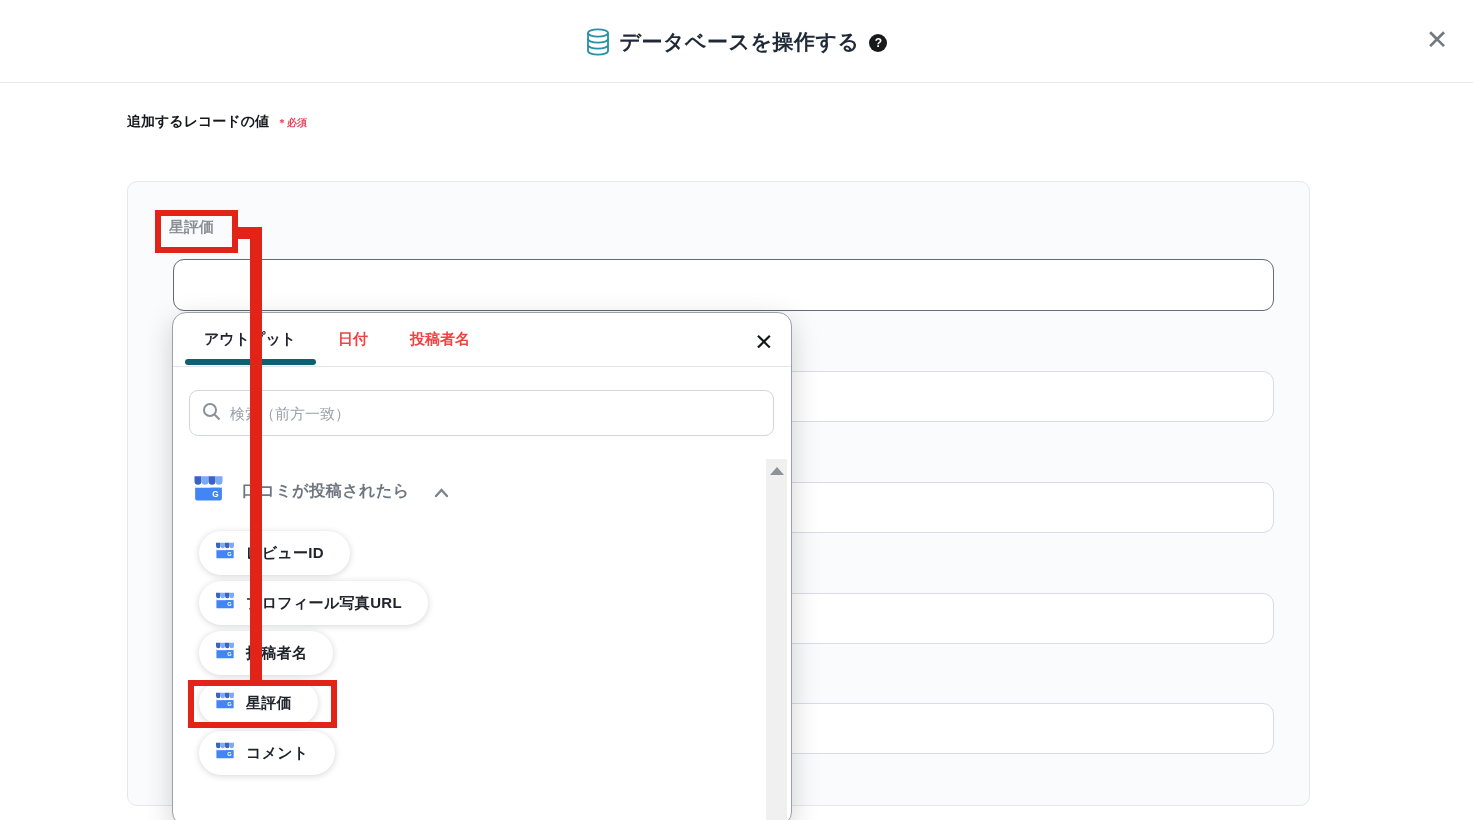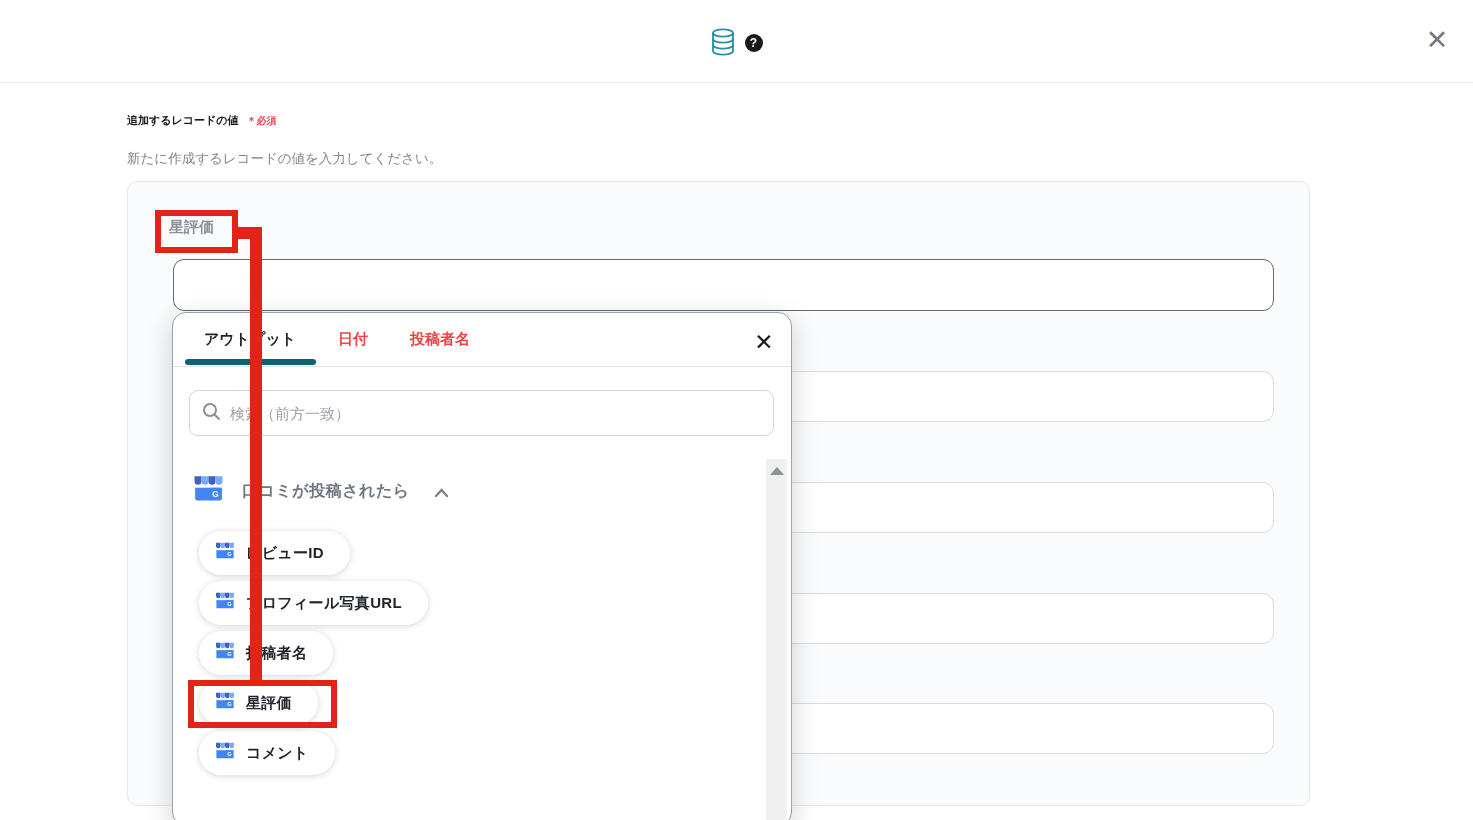--- a/index.html
+++ b/index.html
@@ -10,21 +10,21 @@
   
   .app-header { position:absolute; left:0; top:0; width:1473px; height:83px; background:#fff; border-bottom:1px solid #e8eaed; }
   .header-center { position:absolute; left:0; top:0; width:100%; height:83px; display:flex; align-items:center; justify-content:center; gap:10px; }
   .db-icon svg { display:block; }
   .header-title { font-size:21px; font-weight:bold; color:#1f2937; letter-spacing:0.5px; }
   .help-badge { width:18px; height:18px; border-radius:50%; background:#18191b; color:#fff; font-size:12px; font-weight:bold; display:flex; align-items:center; justify-content:center; margin-top:2px; }
   .header-close { position:absolute; right:21px; top:25px; width:30px; height:30px; font-size:27px; line-height:30px; text-align:center; color:#74797f; cursor:pointer; }
 
   
   .section-head { position:absolute; left:127px; top:113px; display:flex; align-items:baseline; gap:8px; }
-  .section-title { font-size:11px; font-weight:bold; color:#16181d; }
+  .section-title { font-size:14px; font-weight:bold; color:#16181d; }
   .required-badge { font-size:10px; font-weight:bold; color:#f0405a; }
   .section-sub { position:absolute; left:127px; top:150px; font-size:13.5px; color:#82878e; }
 
   
   .card { position:absolute; left:127px; top:181px; width:1183px; height:625px; background:#fafbfc; border:1px solid #e5e7ea; border-radius:10px; }
   .field-label { position:absolute; left:41px; top:36px; font-size:15px; font-weight:600; color:#8b9097; }
   .field-input { position:absolute; left:45px; width:1101px; height:52px; background:#fff; border:1px solid #d7dce6; border-radius:11px; outline:none; padding:0 14px; font-size:15px; color:#333; }
   .field-input.focused { border:1.5px solid #646b75; }
   .fi-1 { top:77px; }
   .fi-2 { top:189px; height:51px; }
@@ -71,30 +71,30 @@
   <div class="app-header">
     <div class="header-center">
       <span class="db-icon">
         <svg width="24" height="28" viewBox="0 0 24 28" fill="none" stroke="#2691a6" stroke-width="1.8">
           <ellipse cx="12" cy="5" rx="10" ry="3.6"></ellipse>
           <path d="M2 5 v6 c0 2 4.5 3.6 10 3.6 s10 -1.6 10 -3.6 v-6"></path>
           <path d="M2 11 v6 c0 2 4.5 3.6 10 3.6 s10 -1.6 10 -3.6 v-6"></path>
           <path d="M2 17 v6 c0 2 4.5 3.6 10 3.6 s10 -1.6 10 -3.6 v-6"></path>
         </svg>
       </span>
+      <span class="header-title">データベースを操作する</span>
       <span class="help-badge">?</span>
     </div>
     <div class="header-close">✕</div>
   </div>
 
   <div class="section-head">
     <span class="section-title">追加するレコードの値</span>
     <span class="required-badge">＊必須</span>
   </div>
-  <div class="section-sub">新たに作成するレコードの値を入力してください。</div>
 
   <div class="card">
     <div class="field-label">星評価</div>
     <input class="field-input focused fi-1" style="">
     <input class="field-input fi-2" style="">
     <input class="field-input fi-3" style="">
     <input class="field-input fi-4" style="">
     <input class="field-input fi-5" style="">
   </div>
 

